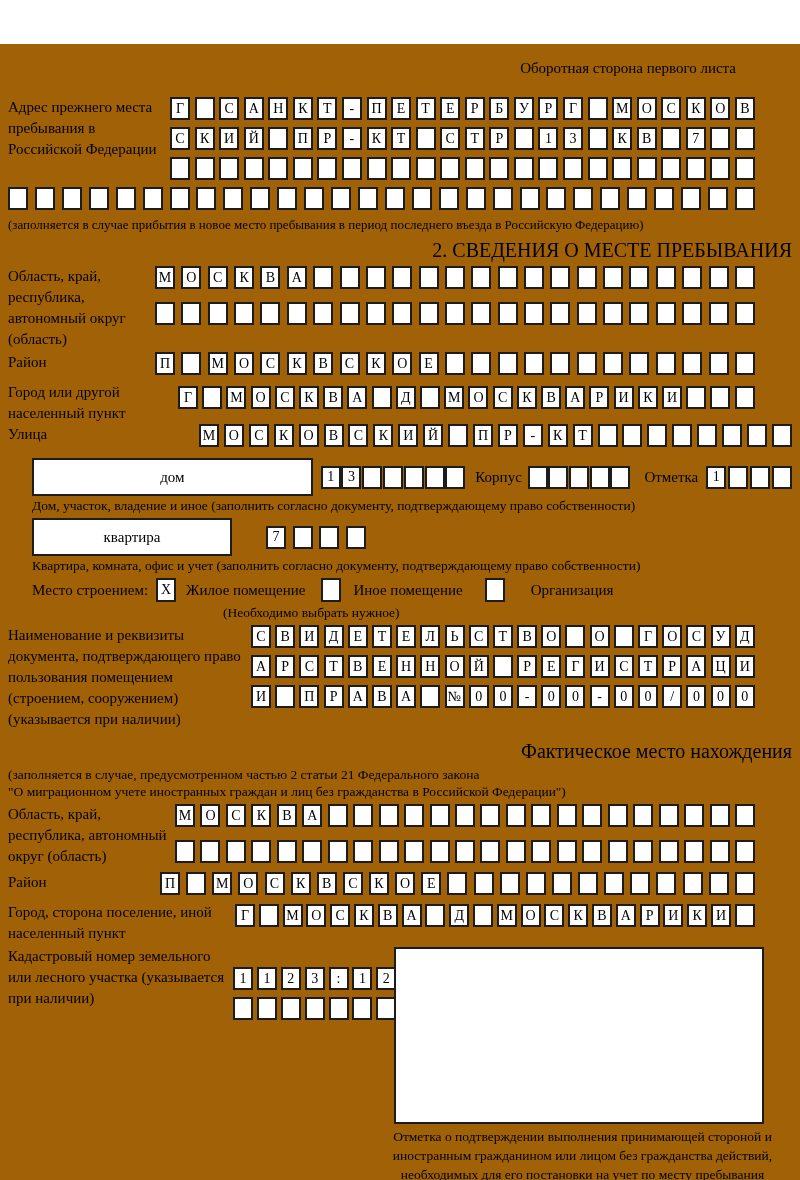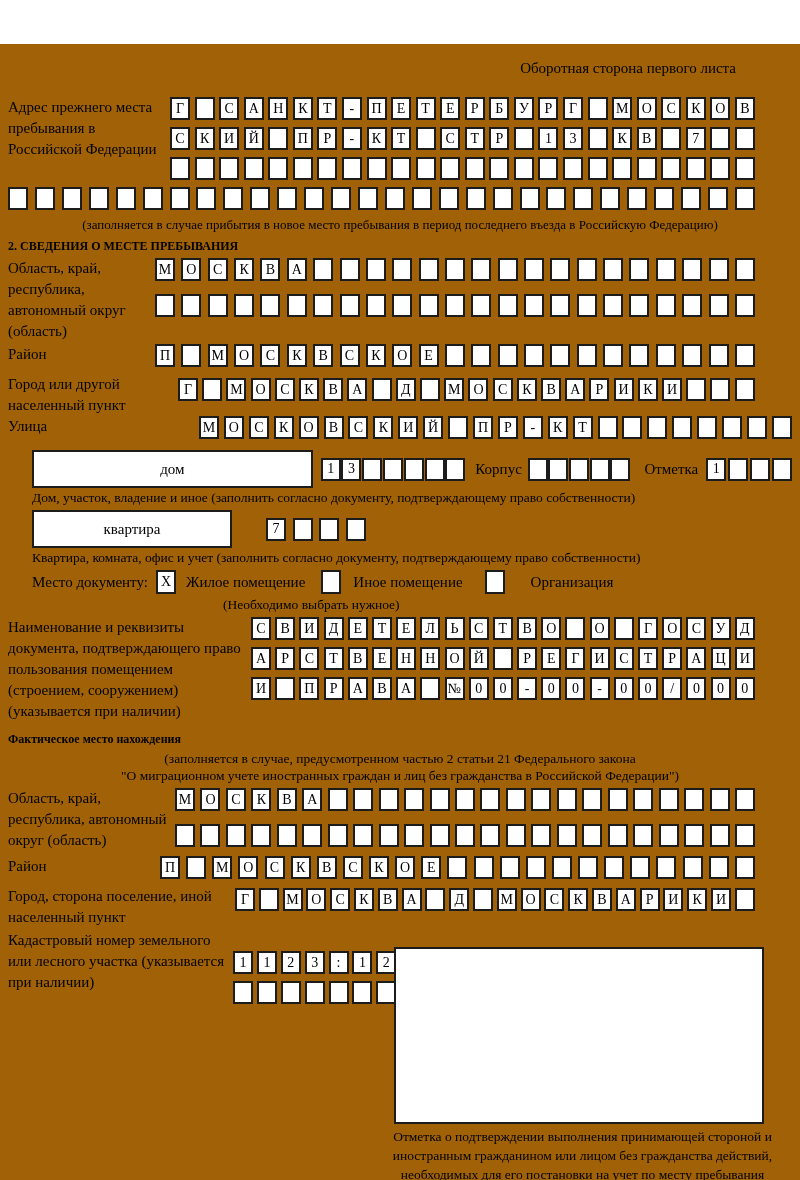--- a/index.html
+++ b/index.html
@@ -7,23 +7,23 @@
         font-family:"Liberation Serif","DejaVu Serif",serif;overflow:hidden;margin-top:44px;}
   .inner{padding:12px 8px 0 8px;}
   .header-note{text-align:right;padding-right:56px;font-size:15px;margin-top:4px;}
   .field{display:flex;align-items:flex-start;margin-top:6px;}
   .label{font-size:15px;line-height:21px;flex-shrink:0;}
   .rows{display:flex;flex-direction:column;}
   .cells{display:flex;justify-content:space-between;margin-bottom:7px;}
   .cell{width:20px;height:23px;border:2px solid #1c1c1c;box-sizing:border-box;
         display:flex;align-items:center;justify-content:center;
         font-size:14px;flex-shrink:0;background:#fff;}
-  .caption{font-size:13px;text-align:center;margin-top:1px;}
+  .caption{font-size:13px;margin-top:1px;}
   .caption-left{font-size:13.5px;text-align:left;margin:2px 0 4px 24px;}
-  .title{font-size:12px;font-weight:bold;text-align:left;margin:6px 0 4px 0;}
+  .title{font-size:20px;font-weight:normal;text-align:right;margin:6px 0 4px 0;}
   .wide-box{border:2px solid #1c1c1c;box-sizing:border-box;height:38px;display:flex;
             align-items:center;justify-content:center;font-size:15px;background:#fff;}
   .inline-row{display:flex;align-items:center;margin-top:8px;}
   .checkbox{width:20px;height:24px;border:2px solid #1c1c1c;box-sizing:border-box;
             display:flex;align-items:center;justify-content:center;font-size:14px;background:#fff;}
   .stay-label{font-size:15px;}
   .note{font-size:13.5px;margin:3px 0 2px 215px;}
   .mark-wrap{position:absolute;left:380px;top:903px;width:405px;}
   .mark-box{margin-left:14px;width:370px;height:177px;border:2px solid #1c1c1c;box-sizing:border-box;background:#fff;}
   .mark-caption{font-size:13.5px;line-height:19px;text-align:center;margin-top:3px;}
@@ -332,21 +332,21 @@
       <div class="cells" style="width:100px;margin:0 0 0 10px;">
           <span class="cell">7</span>
           <span class="cell"></span>
           <span class="cell"></span>
           <span class="cell"></span>
         </div>
     </div>
     <div class="caption-left">Квартира, комната, офис и учет (заполнить согласно документу, подтверждающему право собственности)</div>
 
     <div class="inline-row" style="margin-top:4px;margin-left:24px;">
-      <span class="stay-label">Место документу:</span>
+      <span class="stay-label">Место строением:</span>
       <span class="checkbox" style="margin-left:8px;">X</span>
       <span class="stay-label" style="margin-left:10px;">Жилое помещение</span>
       <span class="checkbox" style="margin-left:16px;"></span>
       <span class="stay-label" style="margin-left:12px;">Иное помещение</span>
       <span class="checkbox" style="margin-left:22px;"></span>
       <span class="stay-label" style="margin-left:26px;">Организация</span>
     </div>
     <div class="note">(Необходимо выбрать нужное)</div>
 
     <div class="field" style="margin-top:4px;">

